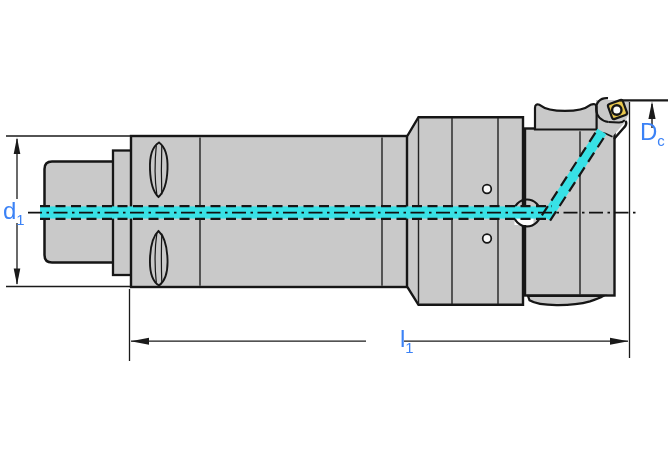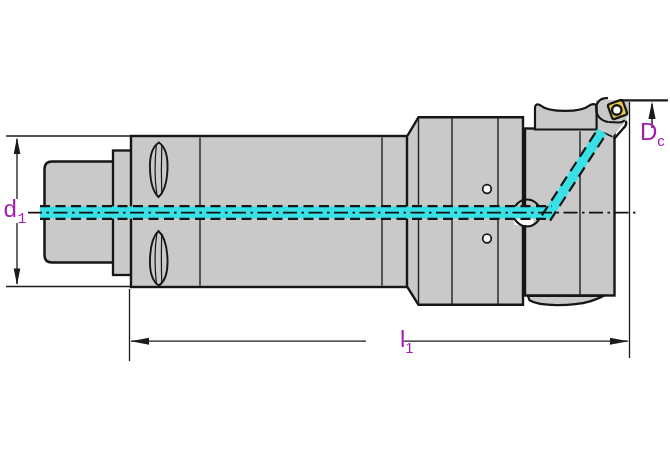--- a/index.html
+++ b/index.html
@@ -14,21 +14,21 @@
   .nofill{fill:none;stroke:var(--outline);}
   .edge{stroke:#222222;}
   .dim{stroke:var(--dim-line);fill:none;}
   .dimfill{fill:var(--dim-line);stroke:none;}
   .slot{fill:var(--body-fill);stroke:var(--outline);}
   .hole{fill:var(--hole-fill);stroke:var(--outline);}
   .coolfill{fill:var(--coolant);stroke:none;}
   .coolstroke{stroke:var(--coolant);fill:none;}
   .dashline{stroke:var(--outline);fill:none;}
   .insert{fill:var(--insert-fill);stroke:var(--outline);}
-  .dim-label{position:absolute;color:#a21caf;font-size:24px;line-height:1;white-space:nowrap;}
+  .dim-label{position:absolute;color:#3b82f6;font-size:24px;line-height:1;white-space:nowrap;}
   .dim-label sub{font-size:0.62em;line-height:0;}
   .bg-white{background:var(--background);padding:0 2px 0 0;}
 </style>
 </head>
 <body>
 
 <div class="stage">
   <svg width="670" height="460" viewBox="0 0 670 460">
 
     <g>
@@ -116,21 +116,21 @@
       <polygon class="dimfill" points="628.4,341.2 610,337.7 610,344.7"></polygon>
     </g>
 
     <g>
       <line class="dim" stroke-width="2.2" x1="620" y1="100.4" x2="668" y2="100.4"></line>
       <line class="dim" stroke-width="1.4" x1="652" y1="104" x2="652" y2="128"></line>
       <polygon class="dimfill" points="652,101.6 648.4,119 655.6,119"></polygon>
     </g>
   </svg>
 
-  <div class="dim-label bg-white" style="left:3px;top:199px;font-family:Liberation Mono, monospace;">
+  <div class="dim-label bg-white" style="left:3px;top:199px;">
     <span>d</span><sub>1</sub>
   </div>
   <div class="dim-label" style="left:400px;top:327px;">
     <span>l</span><sub>1</sub>
   </div>
   <div class="dim-label" style="left:640px;top:120px;">
     <span>D</span><sub>c</sub>
   </div>
 </div>
 

